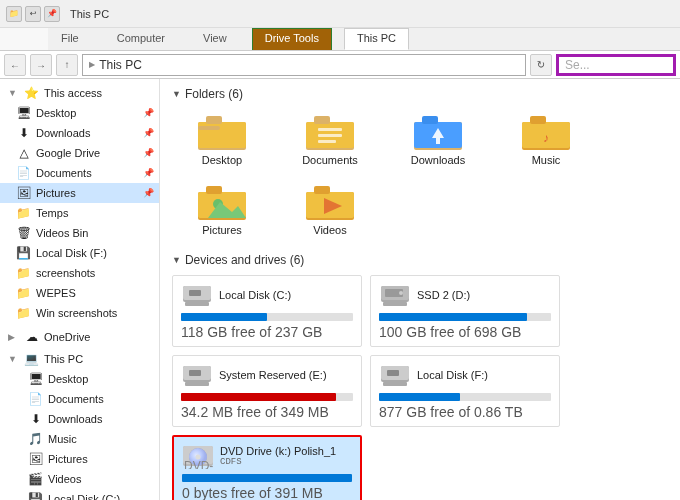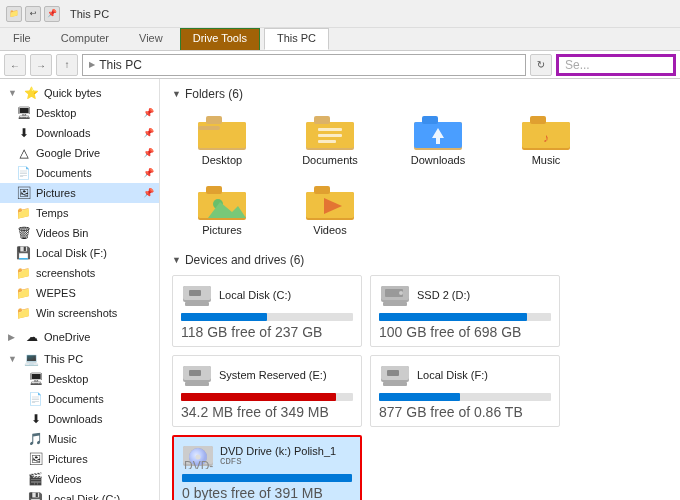--- a/index.html
+++ b/index.html
@@ -19,23 +19,24 @@
     .tb-icon { width: 16px; height: 16px; background: #e0e0e0; border: 1px solid #bbb; border-radius: 2px; display: flex; align-items: center; justify-content: center; font-size: 8px; color: #444; }
     .title-bar-text { font-size: 11px; color: #333; margin-left: 6px; }
 
     
     .ribbon {
       background: #f8f8f8;
       border-bottom: 1px solid #ccc;
     }
     .ribbon-tabs {
       display: flex;
-      gap: 4px;
+      gap: 12px;
       background: #f0f0f0;
       height: 22px;
+      margin-left: 48px;
     }
     .ribbon-tab {
       padding: 3px 12px;
       font-size: 11px;
       color: #333;
       cursor: pointer;
       border: 1px solid transparent;
       border-bottom: none;
       background: transparent;
     }
@@ -233,21 +234,21 @@
   </div>
 </div>
 
 <div class="main-layout">
 
   <div class="sidebar">
 
     <div class="sidebar-item">
       <span class="sidebar-expand">▼</span>
       <span class="sidebar-icon">⭐</span>
-      <span class="sidebar-label">Quick bytes</span>
+      <span class="sidebar-label">This access</span>
     </div>
 
     <div class="sidebar-item indent1">
       <span class="sidebar-icon">🖥</span>
       <span class="sidebar-label">Desktop</span>
       <span style="font-size:9px;color:#aaa;margin-left:auto">📌</span>
     </div>
     <div class="sidebar-item indent1">
       <span class="sidebar-icon">⬇</span>
       <span class="sidebar-label">Downloads</span>

